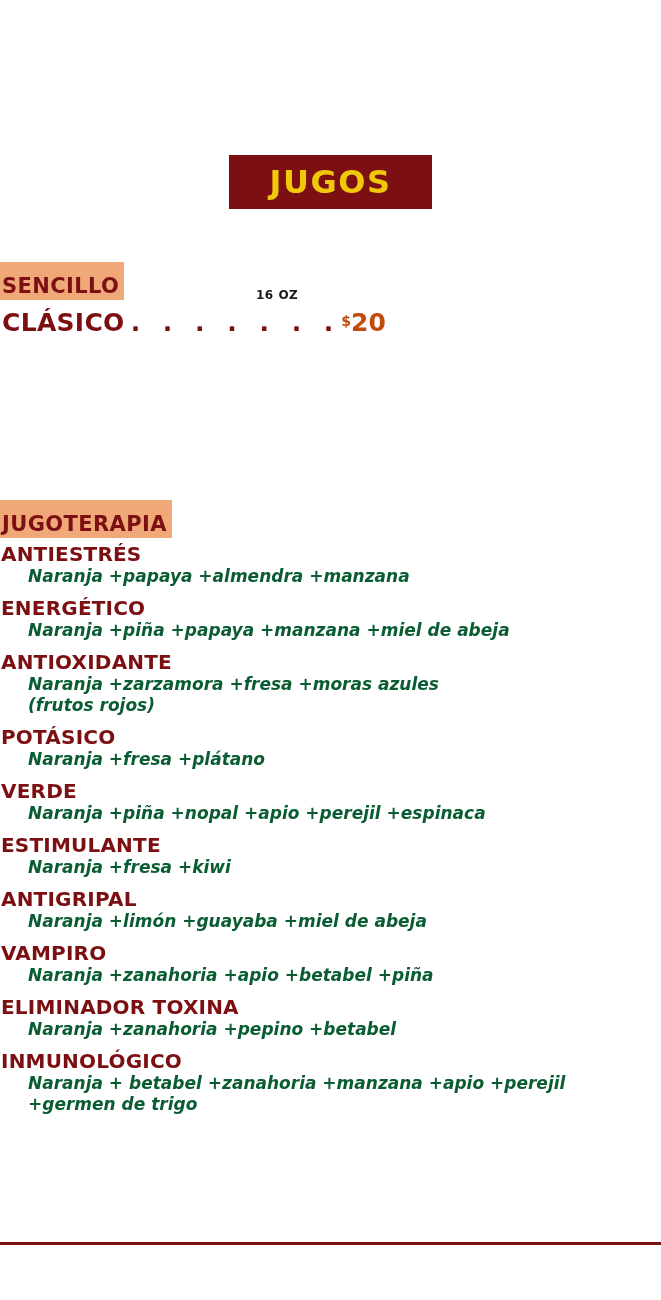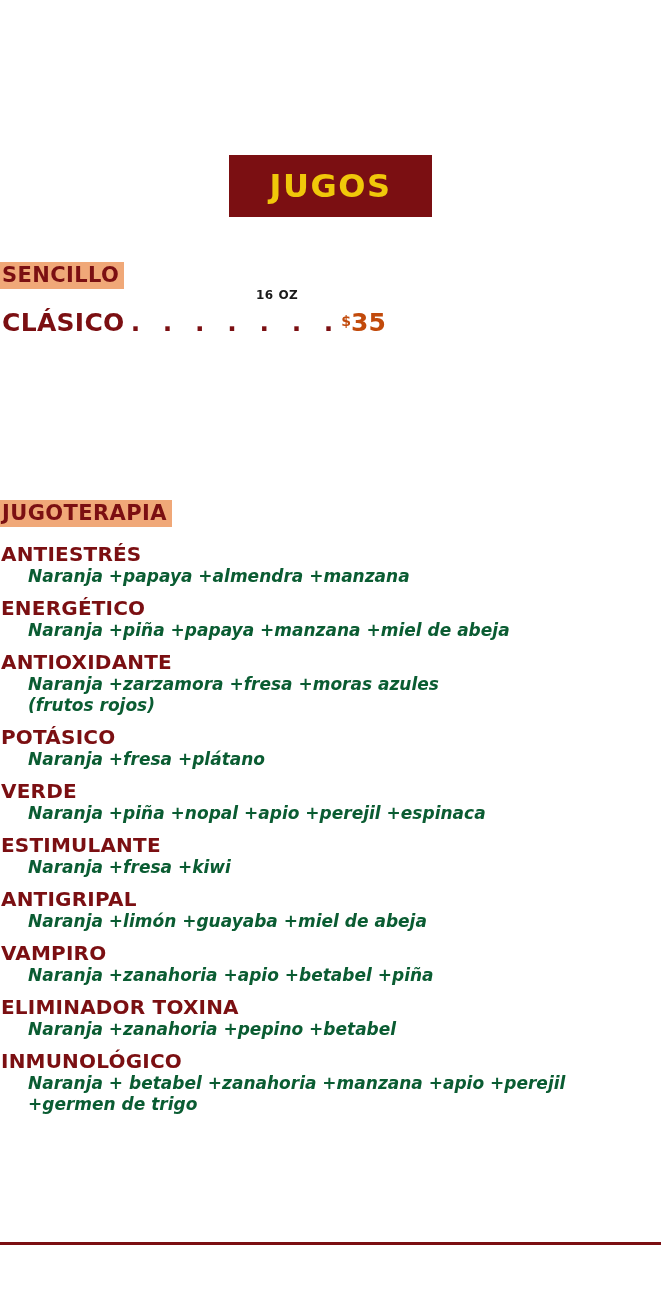--- a/index.html
+++ b/index.html
@@ -20,21 +20,21 @@
     height: 1300px;
     box-sizing: border-box;
   }
 
   
   .title-banner {
     position: absolute;
     left: 229px;
     top: 155px;
     width: 203px;
-    height: 62px;
+    height: 54px;
     background: #7b0f12;
     display: flex;
     align-items: center;
     justify-content: center;
   }
   .title-banner .title-text {
     color: #f0c80a;
     font-size: 32px;
     font-weight: bold;
     letter-spacing: 1.5px;
@@ -42,21 +42,21 @@
   }
 
   
   .section-header {
     position: absolute;
     background: #f0a878;
     color: #7b0f12;
     font-size: 21px;
     font-weight: bold;
     letter-spacing: 0.4px;
-    padding: 1px 5px 2px 2px;
+    padding: 12px 5px 2px 2px;
     font-family: "DejaVu Sans", sans-serif;
     white-space: nowrap;
   }
   #sec-sencillo { left: 0px; top: 262px; }
   #sec-jugoterapia { left: 0px; top: 500px; }
 
   
   .oz-label {
     position: absolute;
     left: 256px;
@@ -161,21 +161,21 @@
     <span class="title-text">JUGOS</span>
   </div>
 
   <div class="section-header" id="sec-sencillo">SENCILLO</div>
 
   <div class="oz-label">16 OZ</div>
 
   <div class="clasico-row">
     <span class="clasico-name">CLÁSICO</span>
     <span class="clasico-dots">.  .  .  .  .  .  .</span>
-    <span class="clasico-price"><span class="cur">$</span><span>35</span></span>
+    <span class="clasico-price"><span class="cur">$</span><span>20</span></span>
   </div>
 
 
   <div class="section-header" id="sec-jugoterapia">JUGOTERAPIA</div>
 
   <div class="therapy-list">
     <div class="therapy-item">
       <div class="therapy-name">ANTIESTRÉS</div>
       <div class="therapy-desc">Naranja +papaya +almendra +manzana</div>
     </div>

